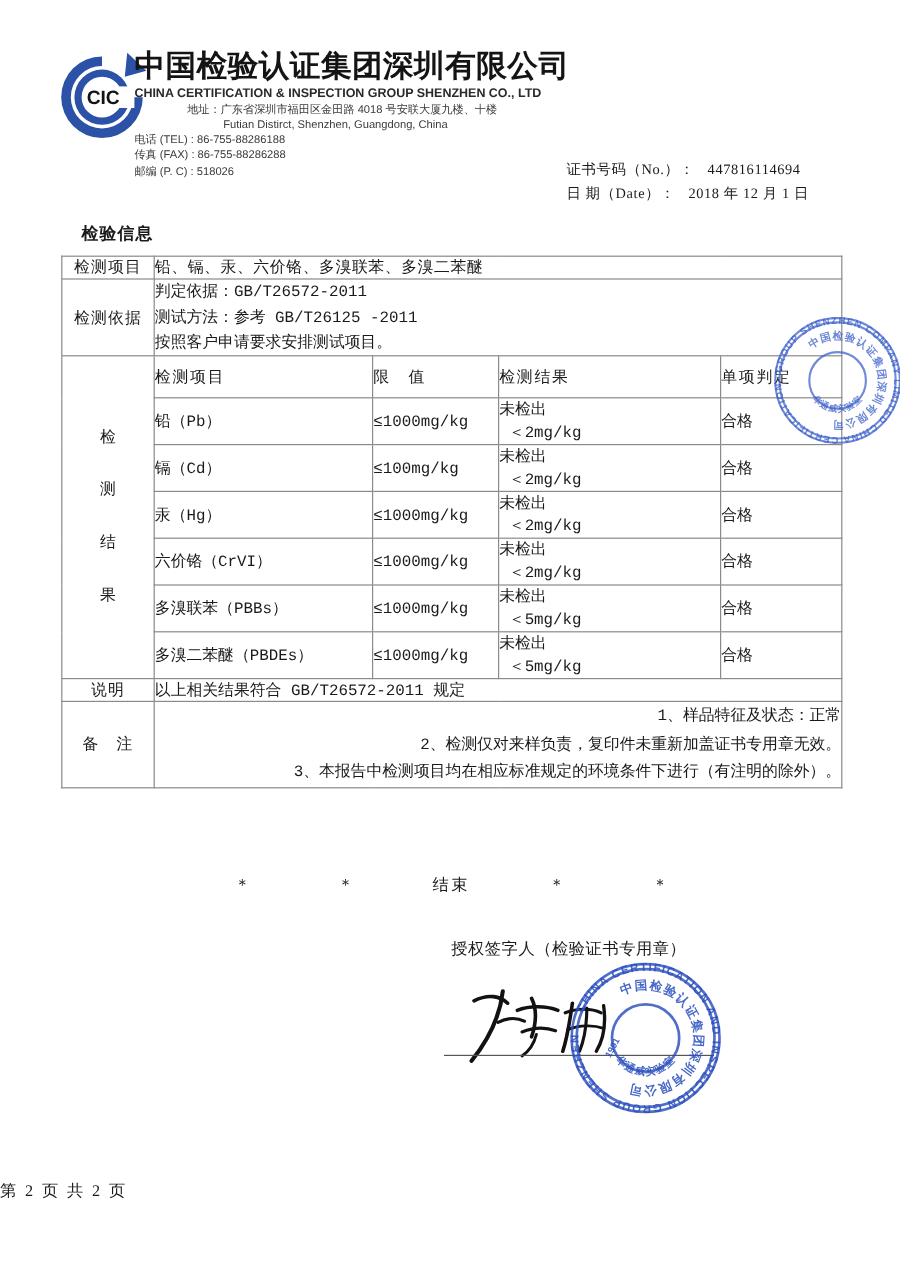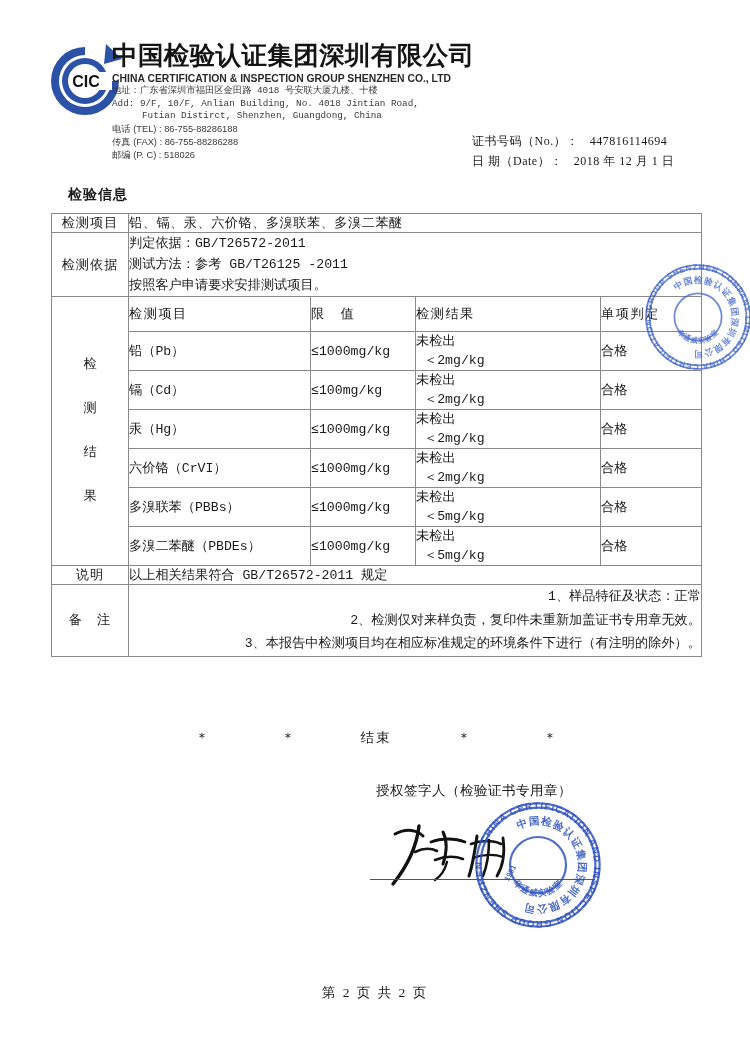--- a/index.html
+++ b/index.html
@@ -49,25 +49,26 @@
   .company-en {
     font-family: "Liberation Sans", sans-serif;
     font-weight: bold;
     font-size: 10.4px;
     color: #2a2a2a;
     line-height: 13px;
     margin-top: 2px;
     white-space: nowrap;
   }
   .addr-line {
-    font-family: Liberation Mono, monospace;
+    font-family: Liberation Sans, sans-serif;
     font-size: 9.3px;
     color: #3a3a3a;
     line-height: 12.6px;
     white-space: nowrap;
+    margin-left: 44px;
   }
   .addr-line.indent {
     padding-left: 30px;
   }
   .contact-line {
     font-family: "Liberation Sans", sans-serif;
     font-size: 9.3px;
     color: #3a3a3a;
     line-height: 13.2px;
     white-space: nowrap;
@@ -216,21 +217,20 @@
     width: 118px;
     height: 118px;
   }
 
   
   .footer {
     position: absolute;
     left: 0;
     top: 984px;
     width: 750px;
-    text-align: center;
     font-size: 13.5px;
     letter-spacing: 2px;
   }
 </style>
 </head>
 <body>
 
 <div class="header">
 
   <div class="logo">
@@ -244,21 +244,20 @@
                M39 22 A17 17 0 1 1 39 56 A17 17 0 1 1 39 22 Z" fill="#2b52a6"></path>
       <rect x="36" y="30" width="30" height="18" fill="#ffffff"></rect>
       <text x="40" y="45" font-family="Liberation Sans, sans-serif" font-size="16" font-weight="bold" fill="#141414" text-anchor="middle">CIC</text>
     </svg>
   </div>
 
   <div class="company-block">
     <div class="company-cn">中国检验认证集团深圳有限公司</div>
     <div class="company-en">CHINA CERTIFICATION &amp; INSPECTION GROUP SHENZHEN CO., LTD</div>
     <div class="addr-line">地址：广东省深圳市福田区金田路 4018 号安联大厦九楼、十楼</div>
-    <div class="addr-line">Add:  9/F, 10/F, Anlian Building, No. 4018 Jintian Road,</div>
     <div class="addr-line indent">Futian Distirct, Shenzhen, Guangdong, China</div>
     <div class="contact-line">电话 (TEL) : 86-755-88286188</div>
     <div class="contact-line">传真 (FAX) : 86-755-88286288</div>
     <div class="contact-line">邮编 (P. C) : 518026</div>
   </div>
 
   <div class="meta-block">
     <div class="meta-row">
       <span class="meta-label">证书号码（No.）：</span>
       <span class="meta-value">447816114694</span>

